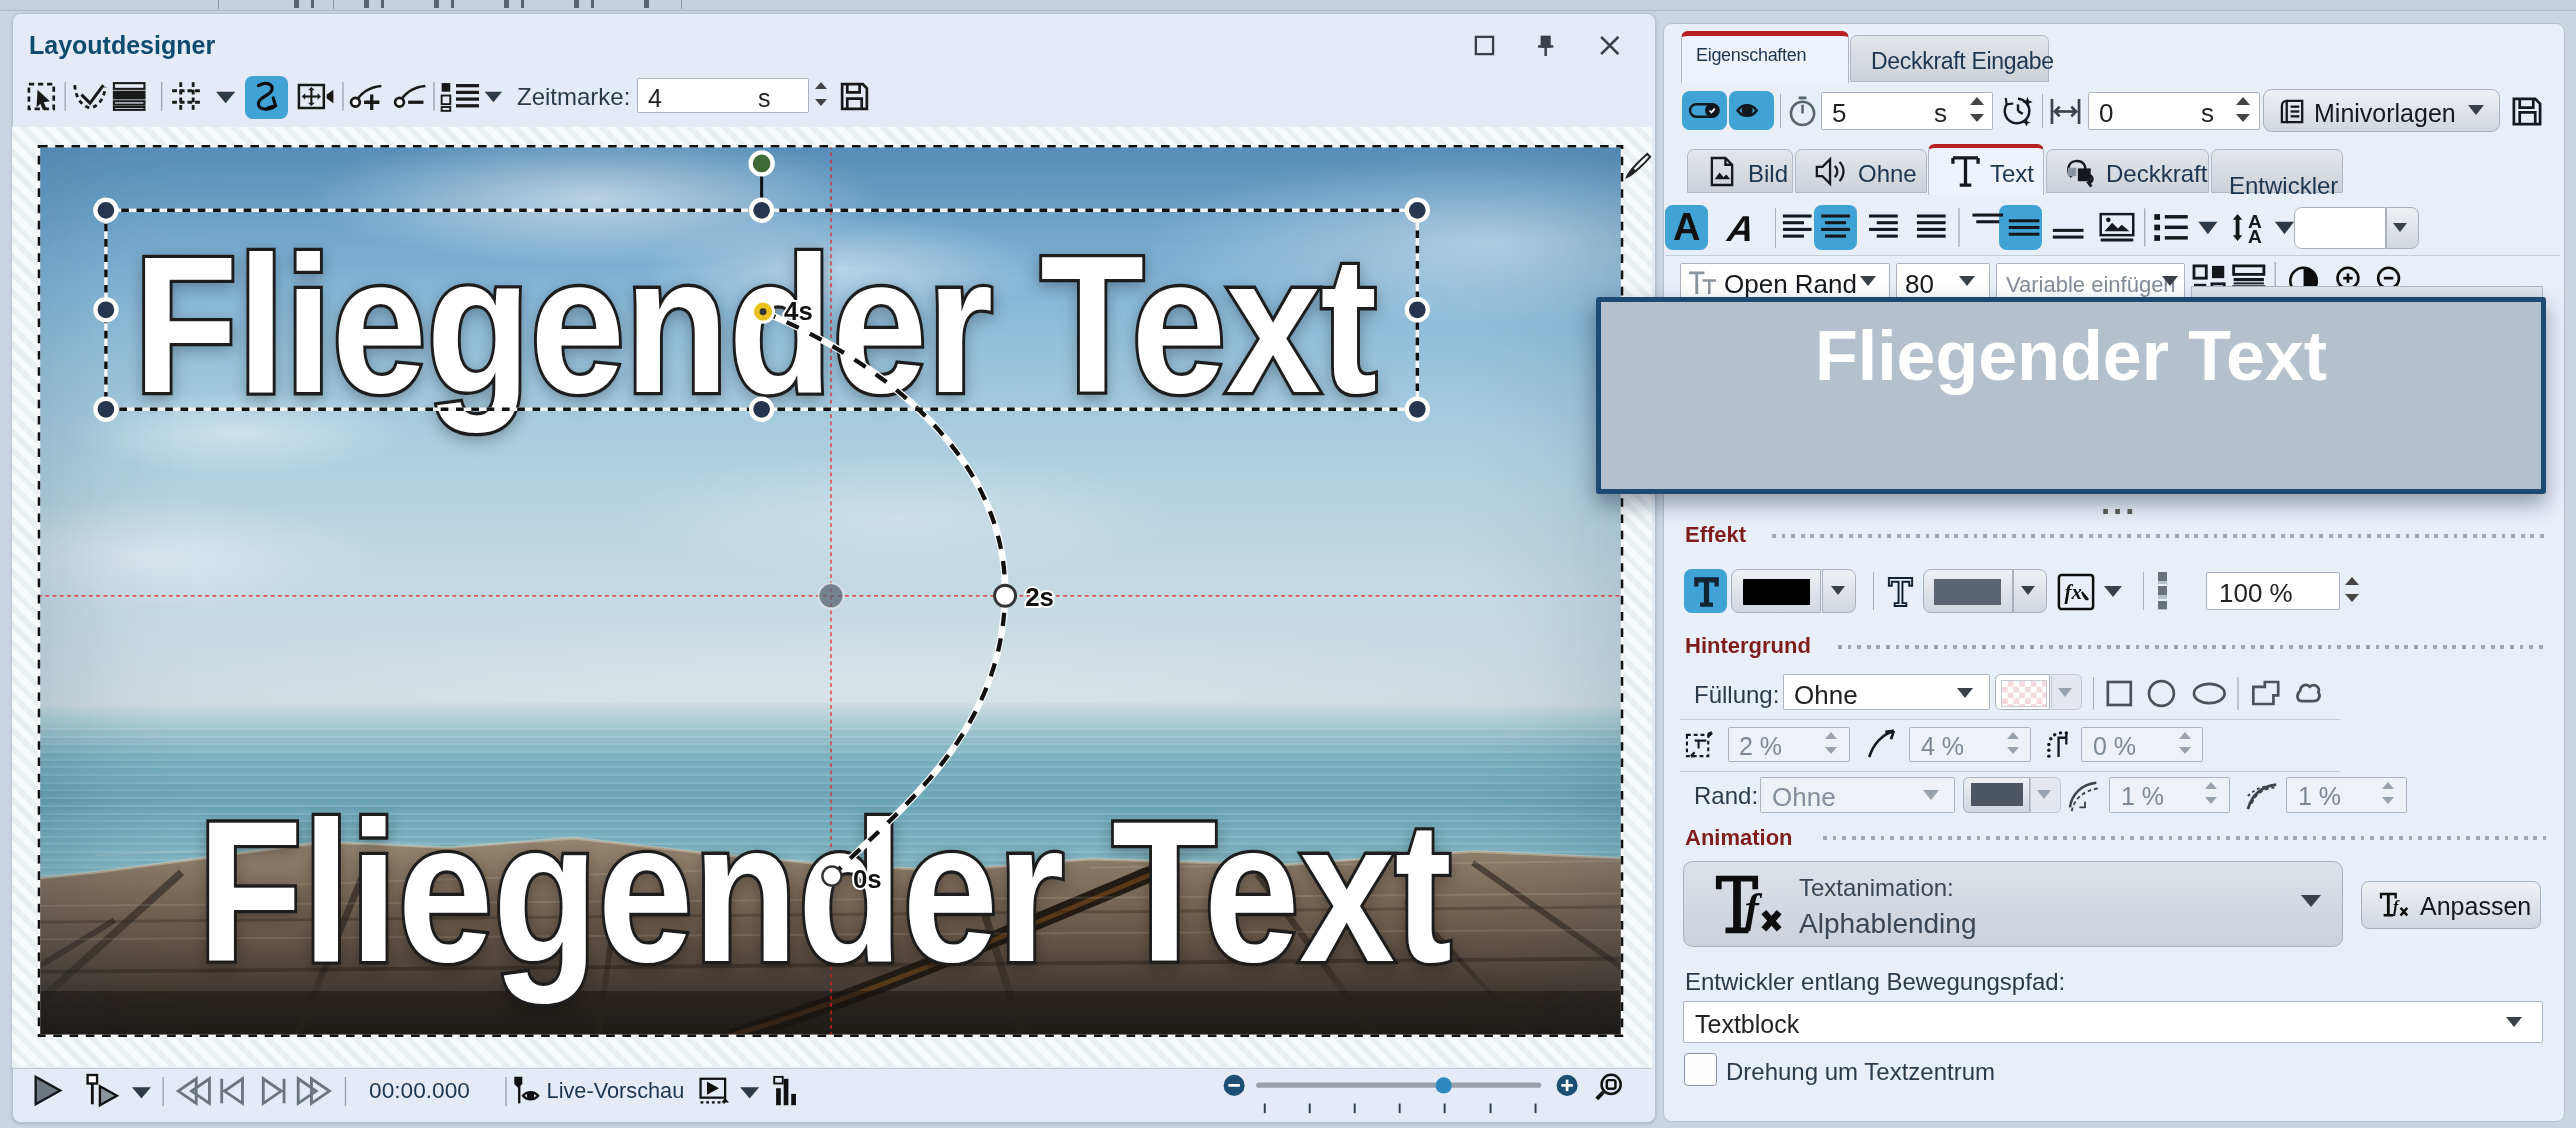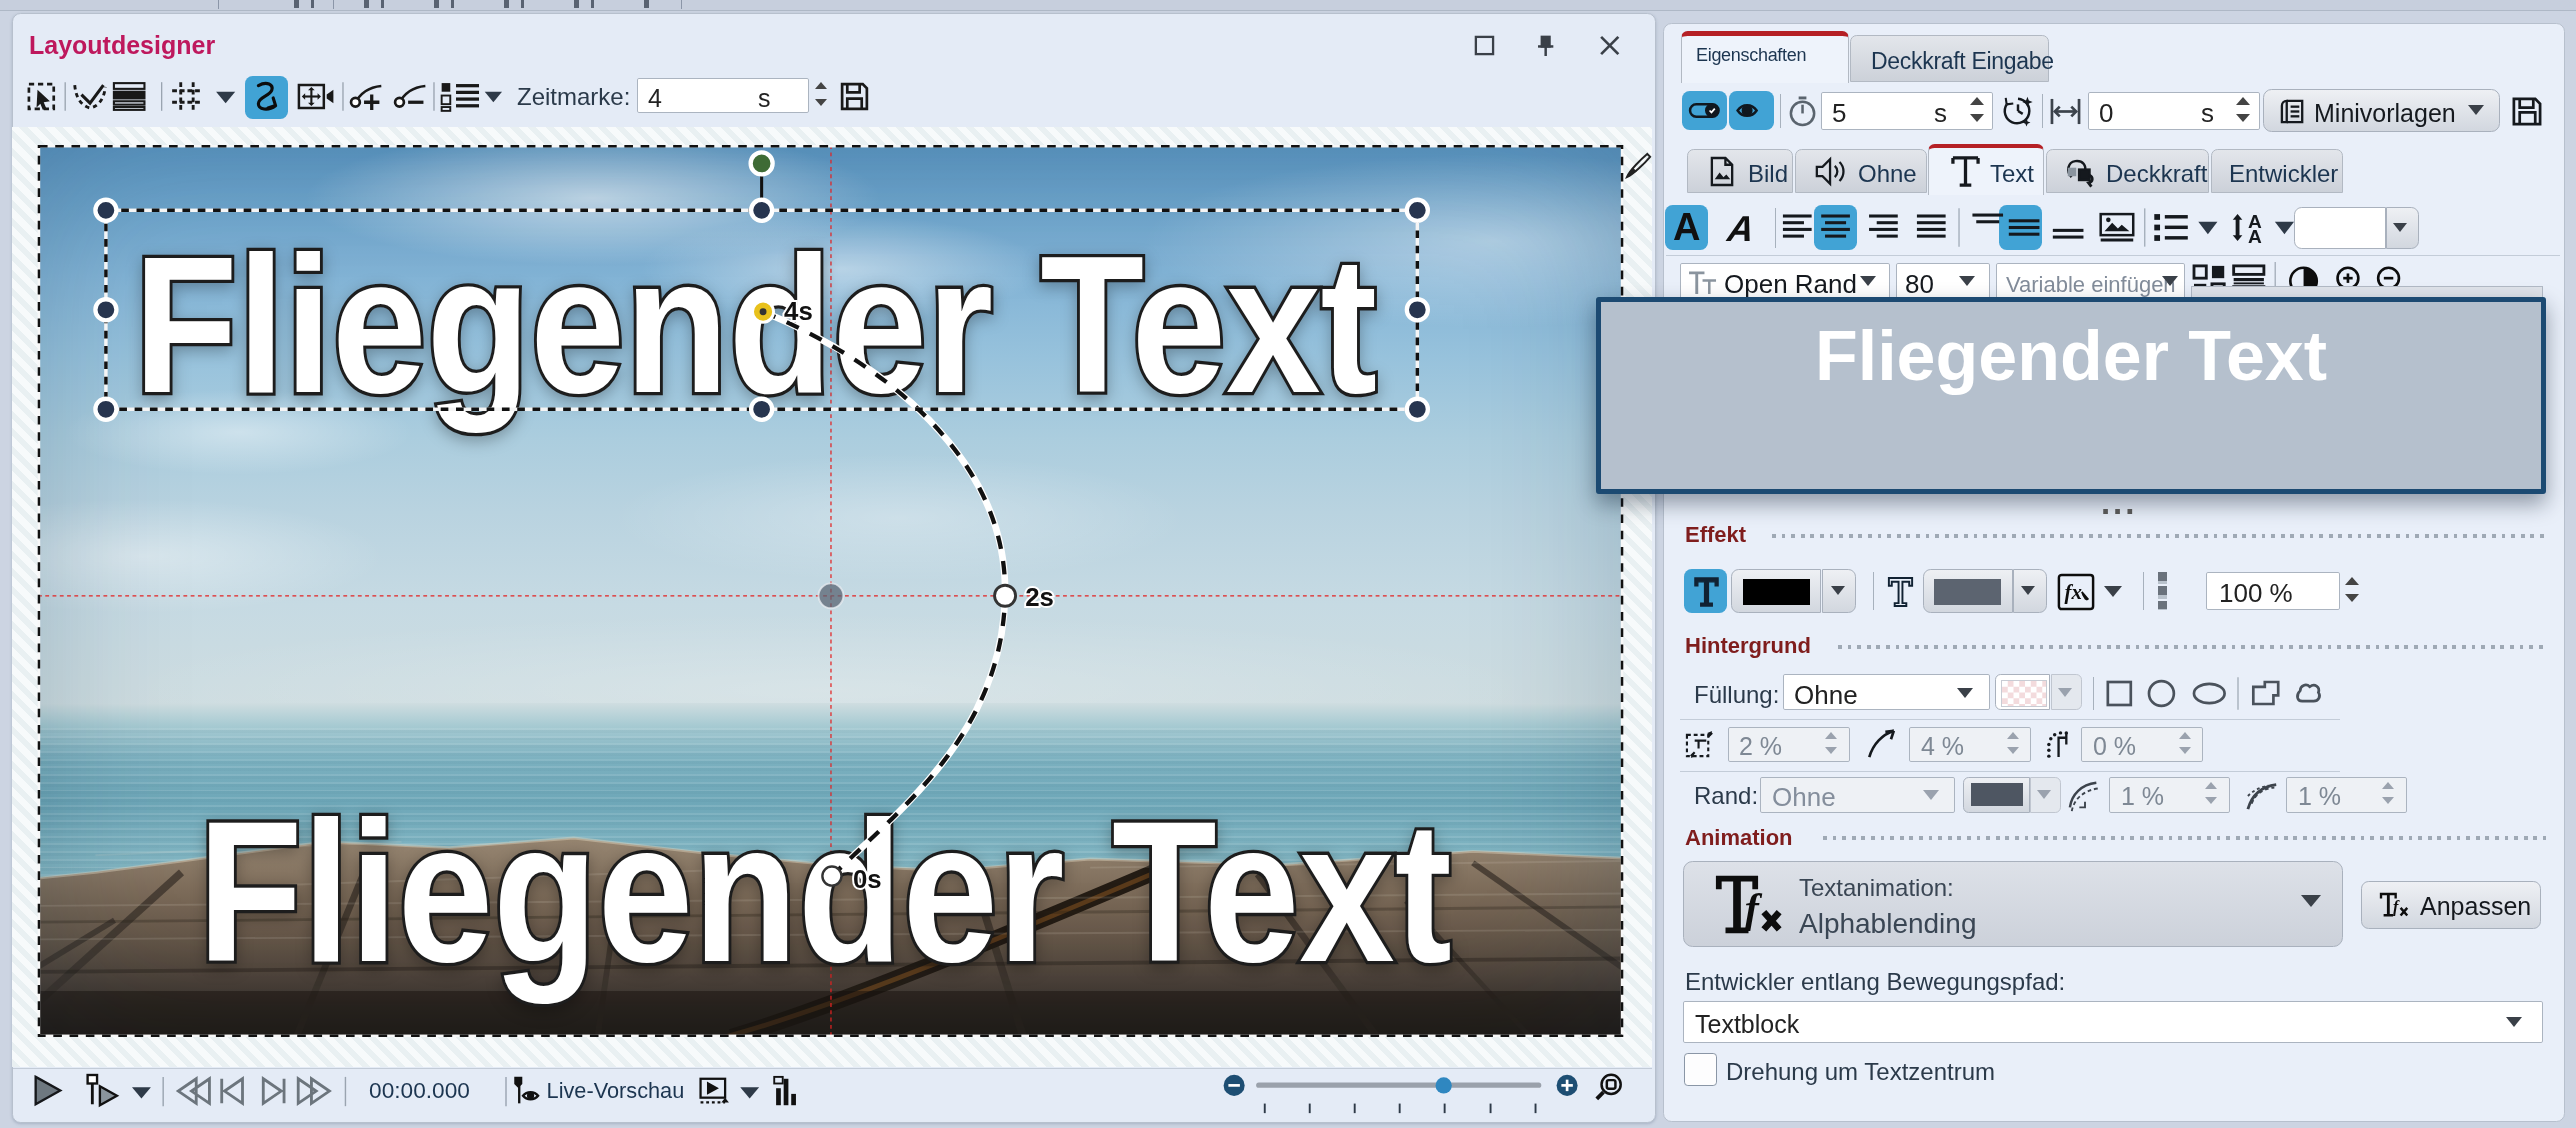--- a/index.html
+++ b/index.html
@@ -20,21 +20,21 @@
 .t{position:absolute;white-space:nowrap;color:#222}
 </style></head><body>
 
 <div class="a" style="left:0;top:0;width:2576px;height:9.6px;background:#c7cfdd;border-bottom:1px solid #aeb8c6"></div>
 <div class="a" style="left:244px;top:0;width:411px;height:7.7px;background-image:repeating-linear-gradient(90deg,transparent 0 50px,#3e4857 50px 55px,transparent 55px 67px,#3e4857 67px 70px);opacity:.8"></div>
 <div class="a" style="left:218px;top:0;width:1px;height:8.6px;background:#8b96a8"></div>
 <div class="a" style="left:333px;top:0;width:1px;height:8.6px;background:#8b96a8"></div>
 <div class="a" style="left:681px;top:0;width:1px;height:8.6px;background:#8b96a8"></div>
 
 <div class="a" style="left:11.5px;top:13.4px;width:1642px;height:1108px;background:#e4ebf6;border:1px solid #b7c0cd;border-radius:8.6px;box-shadow:0 1px 2.9px rgba(60,80,110,.25)"></div>
-<div class="a" style="left:29px;top:31px;font-size:25px;font-weight:bold;color:#be185d">Layoutdesigner</div>
+<div class="a" style="left:29px;top:31px;font-size:25px;font-weight:bold;color:#0c4a6e">Layoutdesigner</div>
 
 <svg class="a" style="left:1473px;top:33px" width="153" height="25" viewBox="0 0 160 26">
  <rect x="3" y="4" width="18" height="18" fill="none" stroke="#3a4048" stroke-width="2.4"></rect>
  <g stroke="#3a4048" stroke-width="2.6" fill="#3a4048">
       <rect x="72" y="4" width="8" height="10"></rect>
       <line x1="76" y1="14" x2="76" y2="24"></line>
       <line x1="68" y1="14" x2="84" y2="14"></line>
     </g>
  <g stroke="#3a4048" stroke-width="2.8">
       <line x1="134" y1="4" x2="152" y2="22"></line>
@@ -382,21 +382,21 @@
 <div class="tabtxt" style="left:1990px;top:160px">Text</div>
 <svg class="a" style="left:2064px;top:156px" width="34" height="31" viewBox="0 0 36 32">
  <g fill="none" stroke="#15191e" stroke-width="2.6">
   <path d="M8,22 C2,16 4,6 12,5 C20,4 24,10 22,16"></path>
   <rect x="4" y="12" width="9" height="9" fill="#8a949e" stroke="none"></rect>
   <rect x="16" y="14" width="11" height="11" fill="#15191e"></rect>
   <path d="M27,20 c4,2 4,7 -1,8 l3,4" stroke-width="3"></path>
  </g>
 </svg>
 <div class="tabtxt" style="left:2106px;top:160px">Deckkraft</div>
-<div class="tabtxt" style="left:2229px;top:160px">Entwickler</div>
+<div class="tabtxt" style="left:2229px;top:172px">Entwickler</div>
 
 <div class="blue" style="left:1665px;top:205px;width:43px;height:45px"></div>
 <div class="t" style="left:1673px;top:206px;font-size:38px;font-weight:bold;color:#111">A</div>
 <div class="t" style="left:1728px;top:208px;font-size:36px;font-style:italic;font-weight:bold;color:#111;transform:skewX(-8deg)">A</div>
 <div class="sepv" style="left:1775px;top:208px;height:40px"></div>
 <div class="blue" style="left:1814px;top:205px;width:43px;height:45px"></div>
 <div class="blue" style="left:1999px;top:205px;width:43px;height:45px"></div>
 <svg class="a" style="left:1781px;top:212px" width="536" height="31" viewBox="0 0 560 32">
  <g stroke="#15191e" stroke-width="3.2">
 

